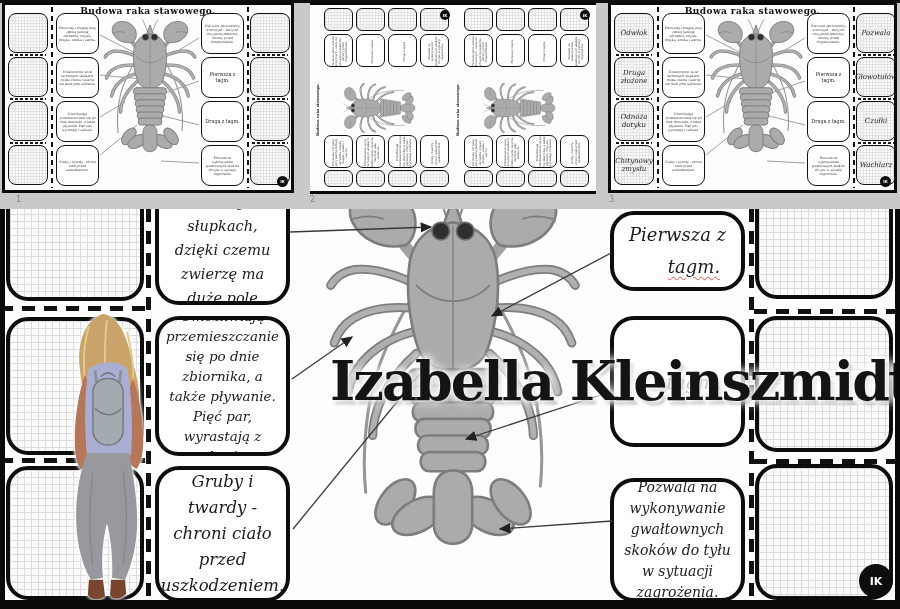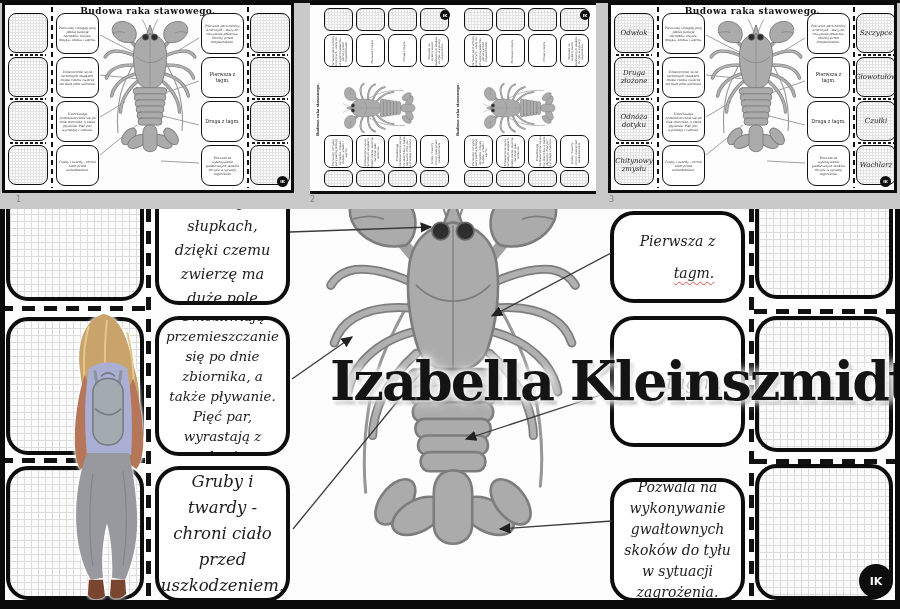--- a/index.html
+++ b/index.html
@@ -339,21 +339,21 @@
       </div>
     <div class="tbox">
         <div class="micro big">Druga z tagm.</div>
       </div>
     <div class="tbox">
         <div class="micro">Pozwala na wykonywanie gwałtownych skoków do tyłu w sytuacji zagrożenia.</div>
       </div>
   </div>
   <div class="vcut" style="left:242px"></div>
   <div class="ocol" style="left:245px">
-    <div class="obox grid-s">Szczypce</div>
+    <div class="obox grid-s">Pozwala</div>
       <div class="cutrow"></div>
     <div class="obox grid-s">Głowotułów</div>
       <div class="cutrow"></div>
     <div class="obox grid-s">Czułki</div>
       <div class="cutrow"></div>
     <div class="obox grid-s">Wachlarz</div>
   </div>
   <div class="mlogo" style="right:3px;bottom:3px;width:11px;height:11px;font-size:4px">IK</div>
 </div>
 
@@ -379,21 +379,21 @@
 
   <div class="wbox" style="left:155px;top:-38px;width:135px;height:134px;font-size:14.5px;line-height:24px">
     <div>Umieszczone są na ruchomych słupkach, dzięki czemu zwierzę ma duże pole widzenia.</div>
   </div>
   <div class="wbox" style="left:155px;top:107px;width:135px;height:140px;font-size:13.5px;line-height:20px">
     <div>Umożliwiają przemieszczanie się po dnie zbiornika, a także pływanie. Pięć par, wyrastają z tułowia.</div>
   </div>
   <div class="wbox" style="left:155px;top:257px;width:135px;height:136px;font-size:16.5px;line-height:26px">
     <div>Gruby i twardy - chroni ciało przed uszkodzeniem.</div>
   </div>
-  <div class="wbox" style="left:610px;top:2px;width:135px;height:92px;font-size:14px;line-height:32px">
+  <div class="wbox" style="left:610px;top:2px;width:135px;height:80px;font-size:18px;line-height:32px">
     <div>Pierwsza z</div>
     <div><span class="sp">tagm.</span></div>
   </div>
   <div class="wbox" style="left:610px;top:107px;width:135px;height:131px;font-size:19px;line-height:36px">
     <div><span class="sp">tagm.</span></div>
   </div>
   <div class="wbox" style="left:610px;top:269px;width:135px;height:124px;font-size:14px;line-height:21px">
     <div>Pozwala na wykonywanie gwałtownych skoków do tyłu w sytuacji zagrożenia.</div>
   </div>
 

